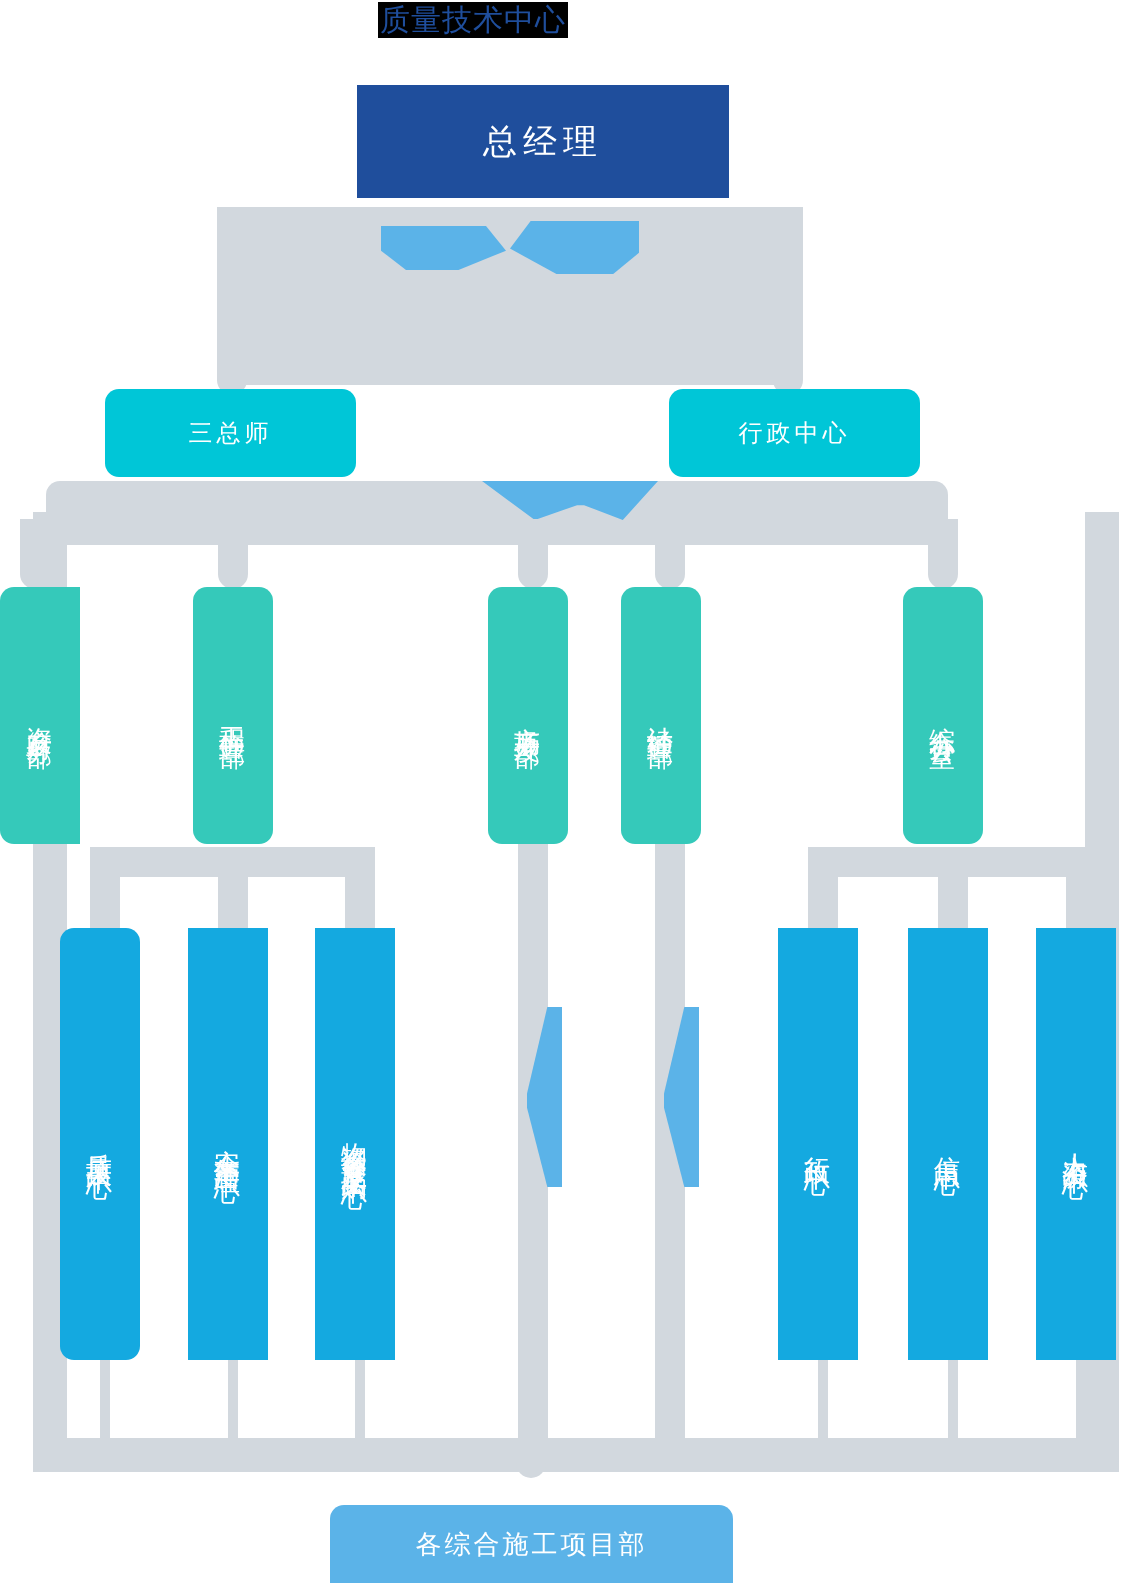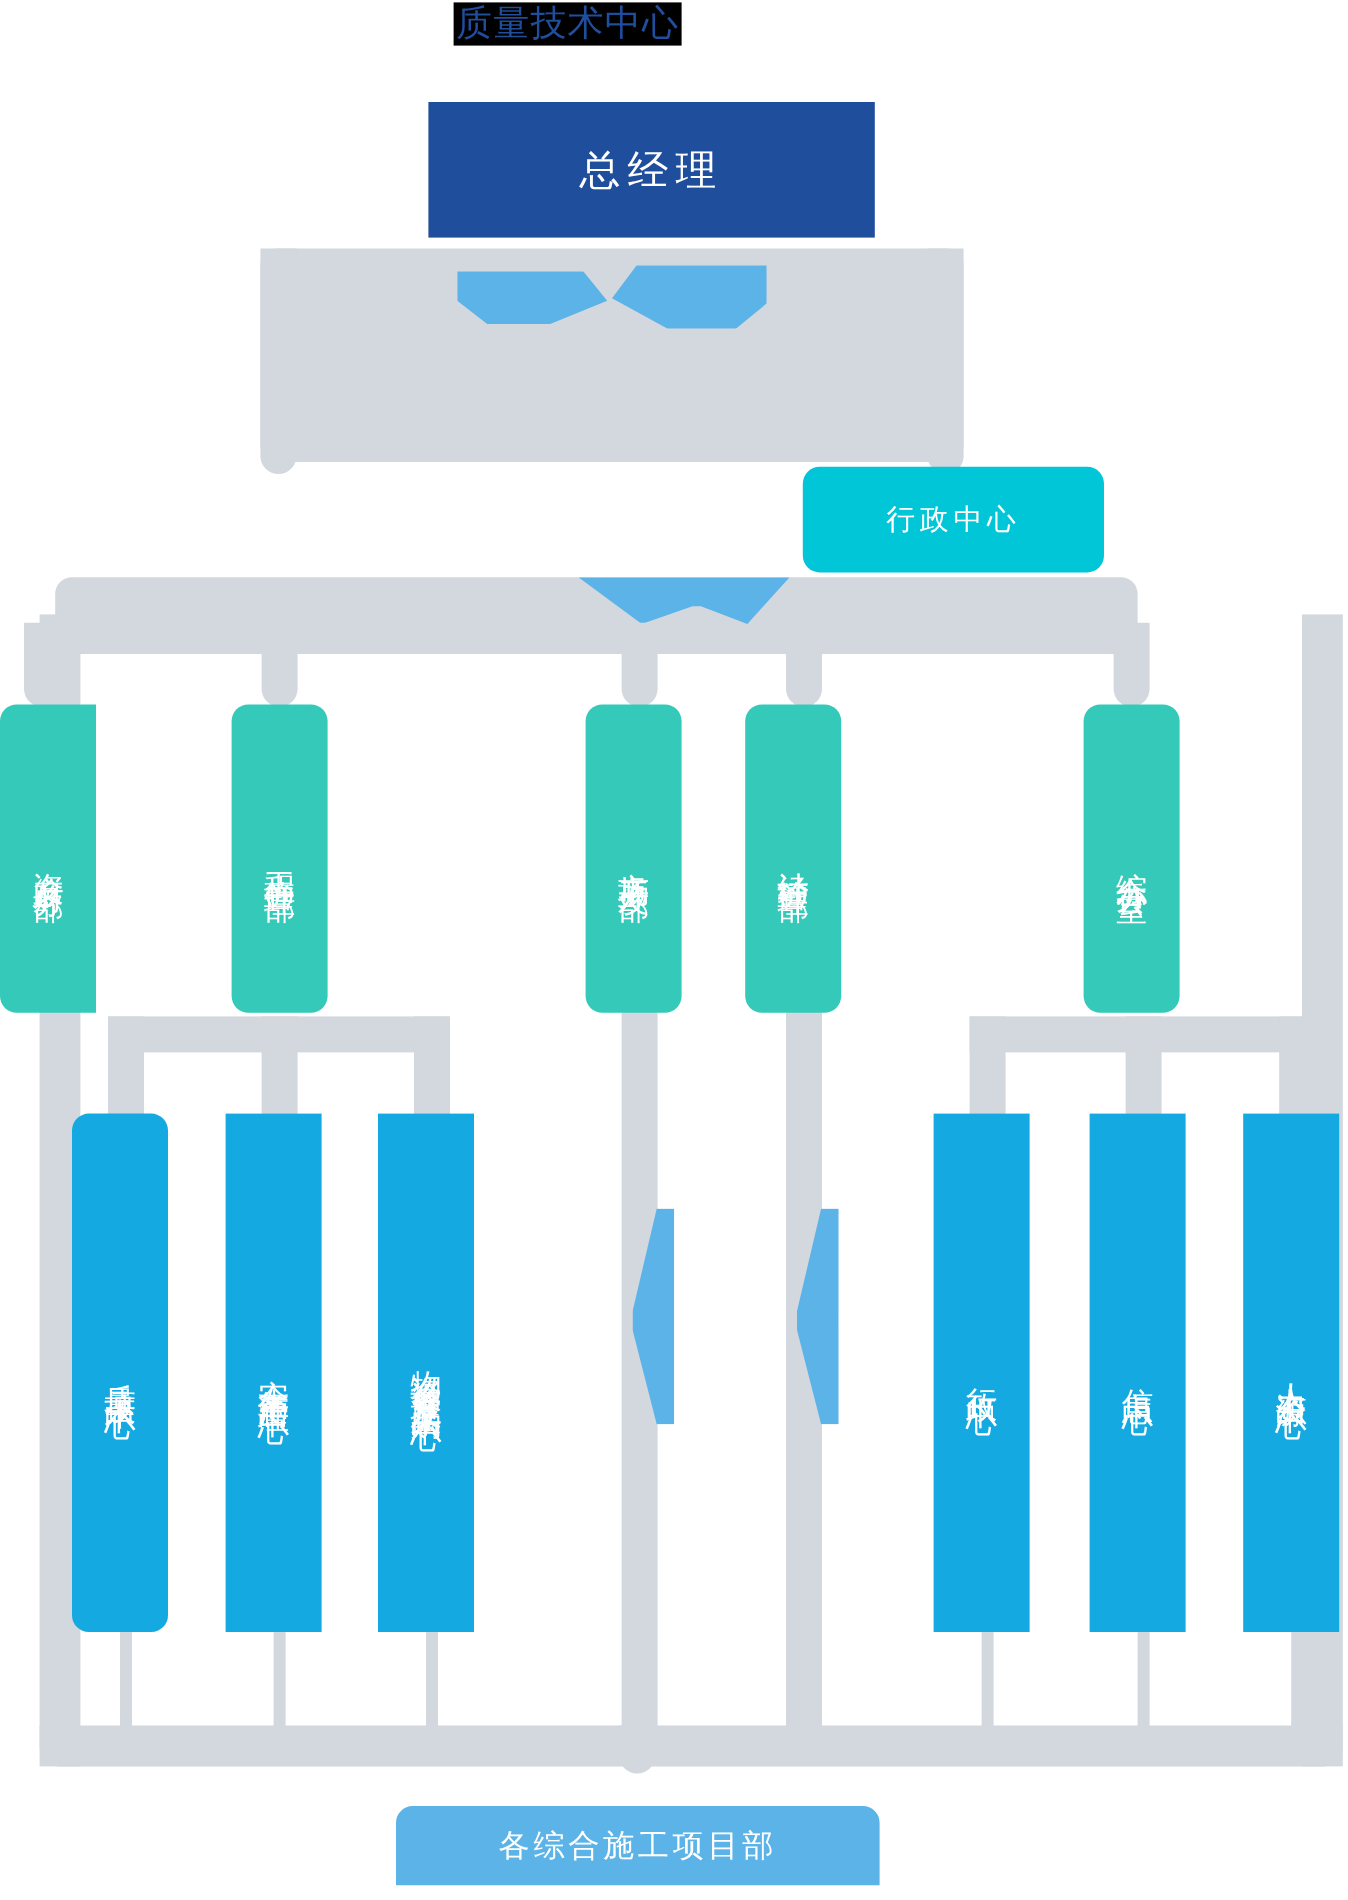--- a/index.html
+++ b/index.html
@@ -74,20 +74,21 @@
   <div class="chev" style="left:381px;top:226px;width:125px;height:44px;
               clip-path:polygon(0 0,84% 0,100% 56%,62% 100%,20% 100%,0 56%);"></div>
   <div class="chev" style="left:510px;top:221px;width:129px;height:53px;
               clip-path:polygon(16% 0,100% 0,100% 60%,80% 100%,36% 100%,0 52%);"></div>
 
   <div class="conn" style="left:217px;top:207px;width:30px;height:188px;border-radius:0 0 15px 15px;"></div>
   <div class="conn" style="left:773px;top:207px;width:30px;height:188px;border-radius:0 0 15px 15px;"></div>
 
   <div class="node h lvl0" style="left:357px;top:85px;width:372px;height:113px;">总经理</div>
 
+  <div class="node h lvl1 r-all" style="left:105px;top:389px;width:251px;height:88px;">三总师</div>
   <div class="node h lvl1 r-all" style="left:669px;top:389px;width:251px;height:88px;">行政中心</div>
 
   <div class="conn r-all" style="left:46px;top:481px;width:902px;height:64px;"></div>
   <div class="chev" style="left:482px;top:481px;width:176px;height:39px;
               clip-path:polygon(0 0,100% 0,80% 100%,58% 62%,54% 62%,30% 100%);"></div>
 
   <div class="conn" style="left:20px;top:519px;width:30px;height:70px;border-radius:0 0 15px 15px;"></div>
   <div class="conn" style="left:218px;top:519px;width:30px;height:70px;border-radius:0 0 15px 15px;"></div>
   <div class="conn" style="left:518px;top:519px;width:30px;height:70px;border-radius:0 0 15px 15px;"></div>
   <div class="conn" style="left:655px;top:519px;width:30px;height:70px;border-radius:0 0 15px 15px;"></div>
@@ -129,15 +130,15 @@
   <div class="conn" style="left:1076px;top:1340px;width:10px;height:100px;"></div>
 
   <div class="node v lvl3 r-all" style="left:60px;top:928px;width:80px;height:432px;">质量技术中心</div>
   <div class="node v lvl3" style="left:188px;top:928px;width:80px;height:432px;">安全生产管理中心</div>
   <div class="node v lvl3" style="left:315px;top:928px;width:80px;height:432px;">物资设备管理及采购中心</div>
   <div class="node v lvl3" style="left:778px;top:928px;width:80px;height:432px;">行政中心</div>
   <div class="node v lvl3" style="left:908px;top:928px;width:80px;height:432px;">信息中心</div>
   <div class="node v lvl3" style="left:1036px;top:928px;width:80px;height:432px;">人力资源中心</div>
 
   <div class="conn" style="left:516px;top:1438px;width:30px;height:40px;border-radius:0 0 15px 15px;"></div>
-  <div class="node h lvl4 r-top" style="left:330px;top:1505px;width:403px;height:66px;">各综合施工项目部</div>
+  <div class="node h lvl4 r-top" style="left:330px;top:1505px;width:403px;height:78px;">各综合施工项目部</div>
 
 </div>
 
 </body></html>

